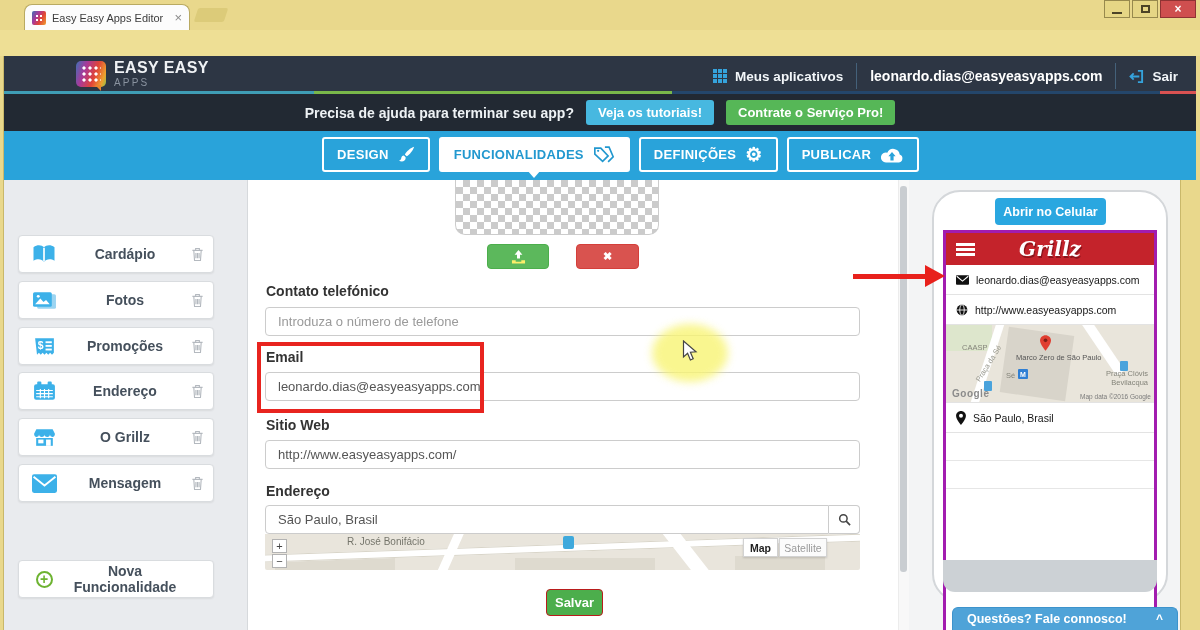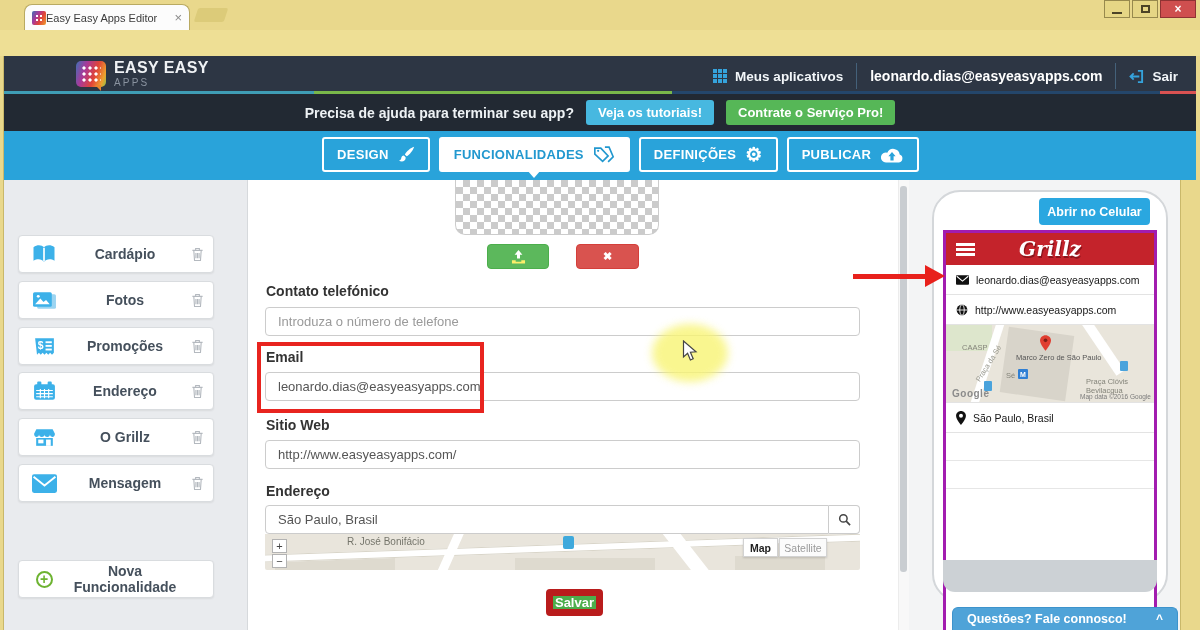--- a/index.html
+++ b/index.html
@@ -4,21 +4,21 @@
 <style>
   html,body{margin:0;padding:0;background:#888;}
   *{box-sizing:border-box;}
   #app{position:relative;width:1200px;height:630px;overflow:hidden;background:#fff;
        font-family:"Liberation Sans",sans-serif;}
   .abs{position:absolute;}
 
   
   .chrome-tabs{left:0;top:0;width:1200px;height:30px;background:#e9d88c;}
   .tab{left:24px;top:4px;width:166px;height:26px;background:#fcfcfc;border:1px solid #b9aa62;
-       border-bottom:none;border-radius:8px 8px 0 0;display:flex;align-items:center;padding:0 7px;}
+       border-bottom:none;border-radius:8px 8px 0 0;display:flex;align-items:center;padding:0 7px;gap:6px;}
   .favicon{width:14px;height:14px;border-radius:2px;flex:0 0 14px;
        background:linear-gradient(120deg,#3f6fb5 0%,#a83a9a 35%,#e04438 62%,#efa02e 100%);position:relative;}
   .favicon i{position:absolute;inset:3px;background-image:radial-gradient(#fff 1px,transparent 1.4px);
        background-size:4px 4px;}
   .tab-title{font-size:11px;color:#3c3c3c;white-space:nowrap;overflow:hidden;flex:1;}
   .tab-close{font-size:13px;color:#8b8b8b;line-height:10px;cursor:default;}
   .newtab{left:196px;top:8px;width:30px;height:14px;background:#dccb79;border-radius:2px;transform:skewX(-18deg);}
   .winbtn{top:0;height:18px;background:#e6d685;border:1px solid #97894d;display:flex;align-items:center;justify-content:center;}
   .win-min{left:1104px;width:26px;}
   .win-min i{width:10px;height:0;border-bottom:2px solid #4c4327;margin-top:8px;}
@@ -126,32 +126,32 @@
   .mroad2{position:absolute;left:180px;top:-14px;width:9px;height:70px;background:#fff;transform:rotate(24deg);}
   .mroad3{position:absolute;left:420px;top:-14px;width:14px;height:80px;background:#fff;transform:rotate(-38deg);}
   .mblock{position:absolute;background:#dedacf;}
   .zoombtn{position:absolute;left:7px;width:15px;height:14px;background:#fff;border:1px solid #b3b3b3;color:#444;
         font-size:11px;line-height:12px;text-align:center;}
   .mstreet{position:absolute;left:62px;top:2px;font-size:10px;color:#75756b;padding-left:20px;}
   .transit{position:absolute;left:298px;top:2px;width:11px;height:13px;background:#3fa9dc;border-radius:2px;}
   .mapbtn{position:absolute;top:4px;height:19px;background:#fff;border:1px solid #d2d2d2;font-size:10.5px;font-weight:bold;
         color:#222;display:flex;align-items:center;justify-content:center;box-shadow:0 1px 2px rgba(0,0,0,.15);}
   .satbtn{color:#999;background:#fbfbfb;font-weight:normal;}
-  .btn-salvar{left:546px;top:589px;width:57px;height:27px;background:#4cae4c;border:7px solid #b91c1c;border-radius:4px;
+  .btn-salvar{left:546px;top:589px;width:57px;height:27px;background:#4cae4c;border:1px solid #b91c1c;border-radius:4px;
         color:#fff;font-size:13px;font-weight:bold;display:flex;align-items:center;justify-content:center;}
 
   
   .sb-track{left:898px;top:180px;width:11px;height:450px;background:#f8f8f8;border-left:1px solid #ececec;}
   .sb-thumb{left:900px;top:186px;width:7px;height:386px;background:#c9cdd1;border-radius:3px;}
 
   
   .preview-bg{left:909px;top:180px;width:271px;height:450px;background:#f3f4f5;}
   .phone{left:932px;top:190px;width:236px;height:412px;background:#fff;border:2px solid #d4d7da;border-radius:28px;}
   .btn-open{position:absolute;left:61px;top:6px;width:111px;height:27px;background:#2aa7e0;border-radius:4px;color:#fff;
-        font-size:12.5px;font-weight:bold;display:flex;align-items:center;justify-content:center;margin-left:44px;}
+        font-size:12.5px;font-weight:bold;display:flex;align-items:center;justify-content:center;}
   .screen{position:absolute;left:9px;top:38px;width:214px;height:416px;border:3px solid #a21caf;background:#fff;overflow:hidden;}
   .apphead{height:32px;background:#c4232b;display:flex;align-items:center;position:relative;}
   .burger{position:absolute;left:10px;width:19px;height:13px;
         background:repeating-linear-gradient(#fff 0 2.5px,transparent 2.5px 5.2px);}
   .apptitle{flex:1;text-align:center;font-family:"DejaVu Serif",serif;font-style:italic;font-weight:bold;
         font-size:20px;color:#fff;text-shadow:1px 1.5px 0 rgba(90,10,14,.55);}
   .prow{height:30px;border-bottom:1px solid #e3e3e3;display:flex;align-items:center;gap:7px;padding:0 10px;}
   .prow span{font-size:10.5px;color:#151515;}
   .pmap{height:78px;background:#e9e5db;position:relative;overflow:hidden;border-bottom:1px solid #e3e3e3;}
   .park{position:absolute;left:0;top:0;width:46px;height:26px;background:#dde6cc;}
@@ -485,21 +485,21 @@
         <span class="plabel" style="left:22px;top:34px;transform:rotate(-58deg);color:#9a9a90">Praça da Sé</span>
         <svg style="position:absolute;left:94px;top:10px" width="11" height="16" viewBox="0 0 12 17">
           <path d="M6 0 C2.7 0 0 2.6 0 5.8 C0 10 6 17 6 17 C6 17 12 10 12 5.8 C12 2.6 9.3 0 6 0 Z" fill="#e03e31"></path>
           <circle cx="6" cy="5.6" r="2" fill="#7d1f18"></circle>
         </svg>
         <span class="plabel" style="left:70px;top:28px;color:#555">Marco Zero de São Paulo</span>
         <span class="plabel" style="left:60px;top:46px">Sé</span>
         <span class="mbadge" style="left:72px;top:44px">M</span>
         <span class="tbadge" style="left:38px;top:56px"></span>
         <span class="tbadge" style="right:26px;top:36px"></span>
-        <span class="plabel" style="right:6px;top:52px;width:62px;white-space:normal;text-align:left">Praça Clóvis Bevilacqua</span>
+        <span class="plabel" style="right:6px;top:44px;width:62px;white-space:normal;text-align:right">Praça Clóvis Bevilacqua</span>
         <span class="pgoogle">Google</span>
         <span class="pattrib">Map data ©2016 Google</span>
       </div>
       <div class="prow">
         <svg width="10" height="14" viewBox="0 0 12 17">
           <path d="M6 0 C2.7 0 0 2.6 0 5.8 C0 10 6 17 6 17 C6 17 12 10 12 5.8 C12 2.6 9.3 0 6 0 Z M6 8.2 A2.4 2.4 0 1 1 6 3.4 A2.4 2.4 0 0 1 6 8.2 Z" fill="#111" fill-rule="evenodd"></path>
         </svg>
         <span>São Paulo, Brasil</span>
       </div>
       <div class="prow-empty"></div>

